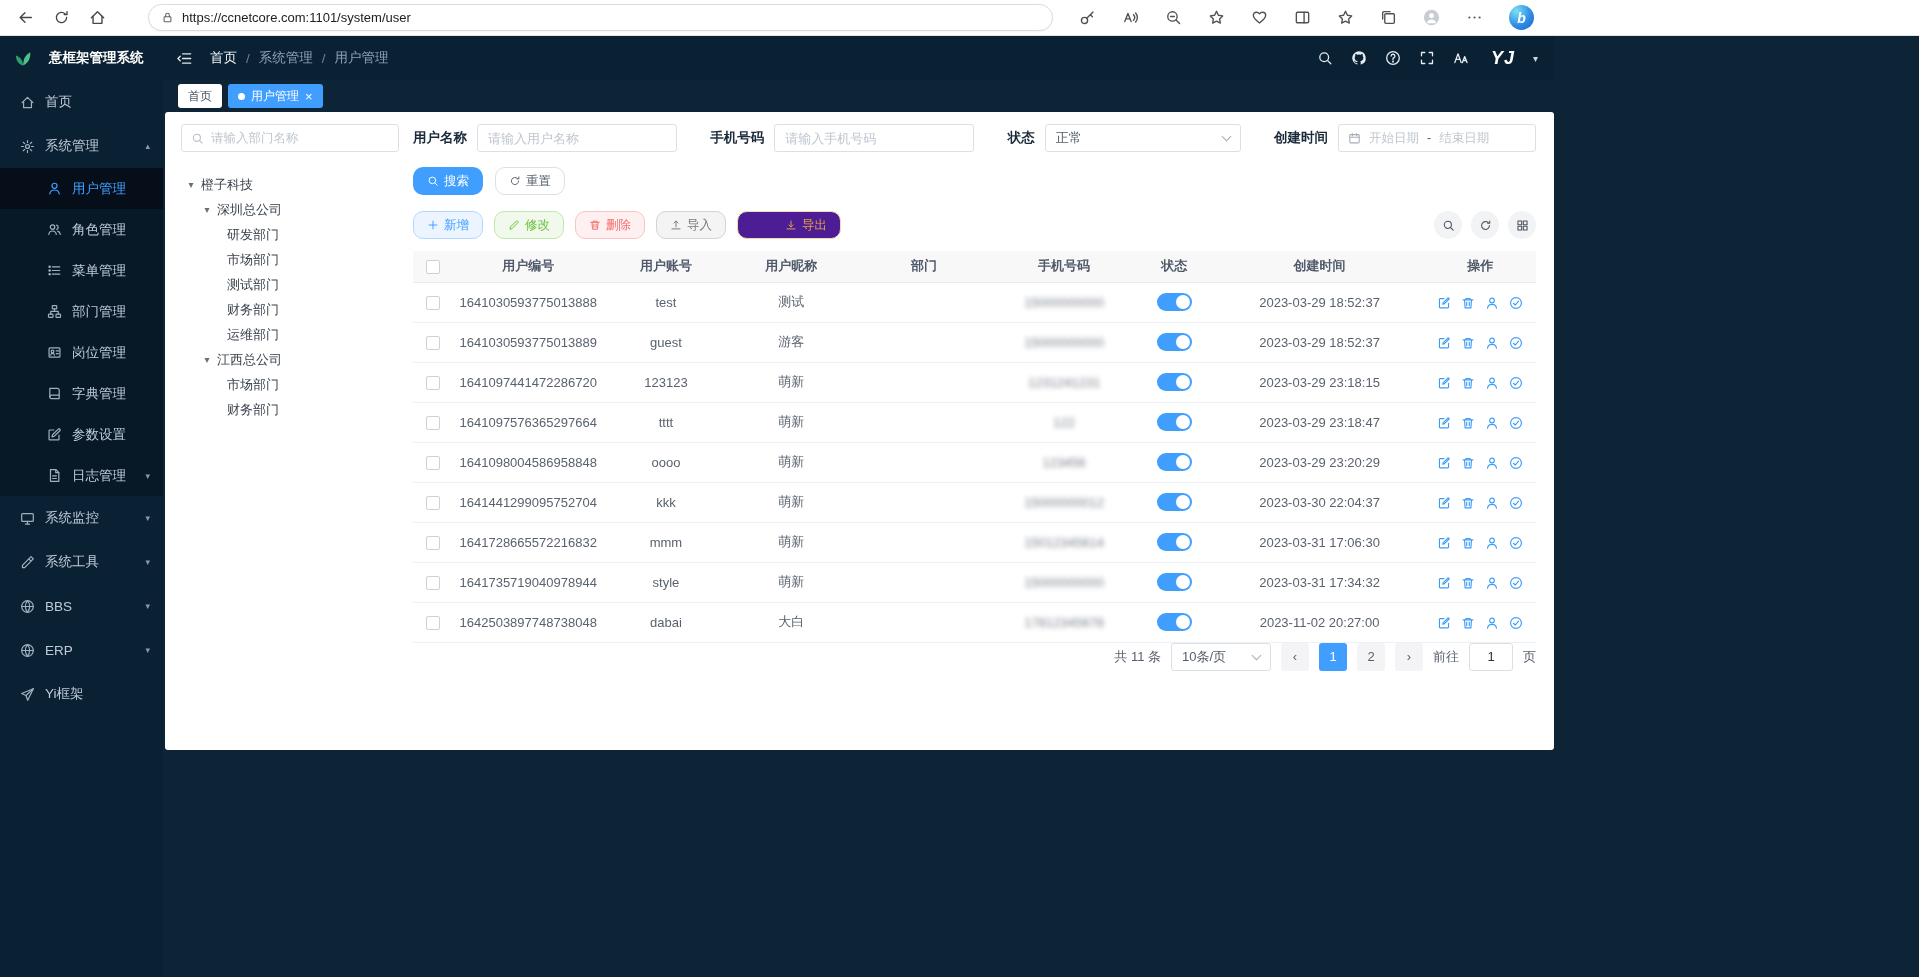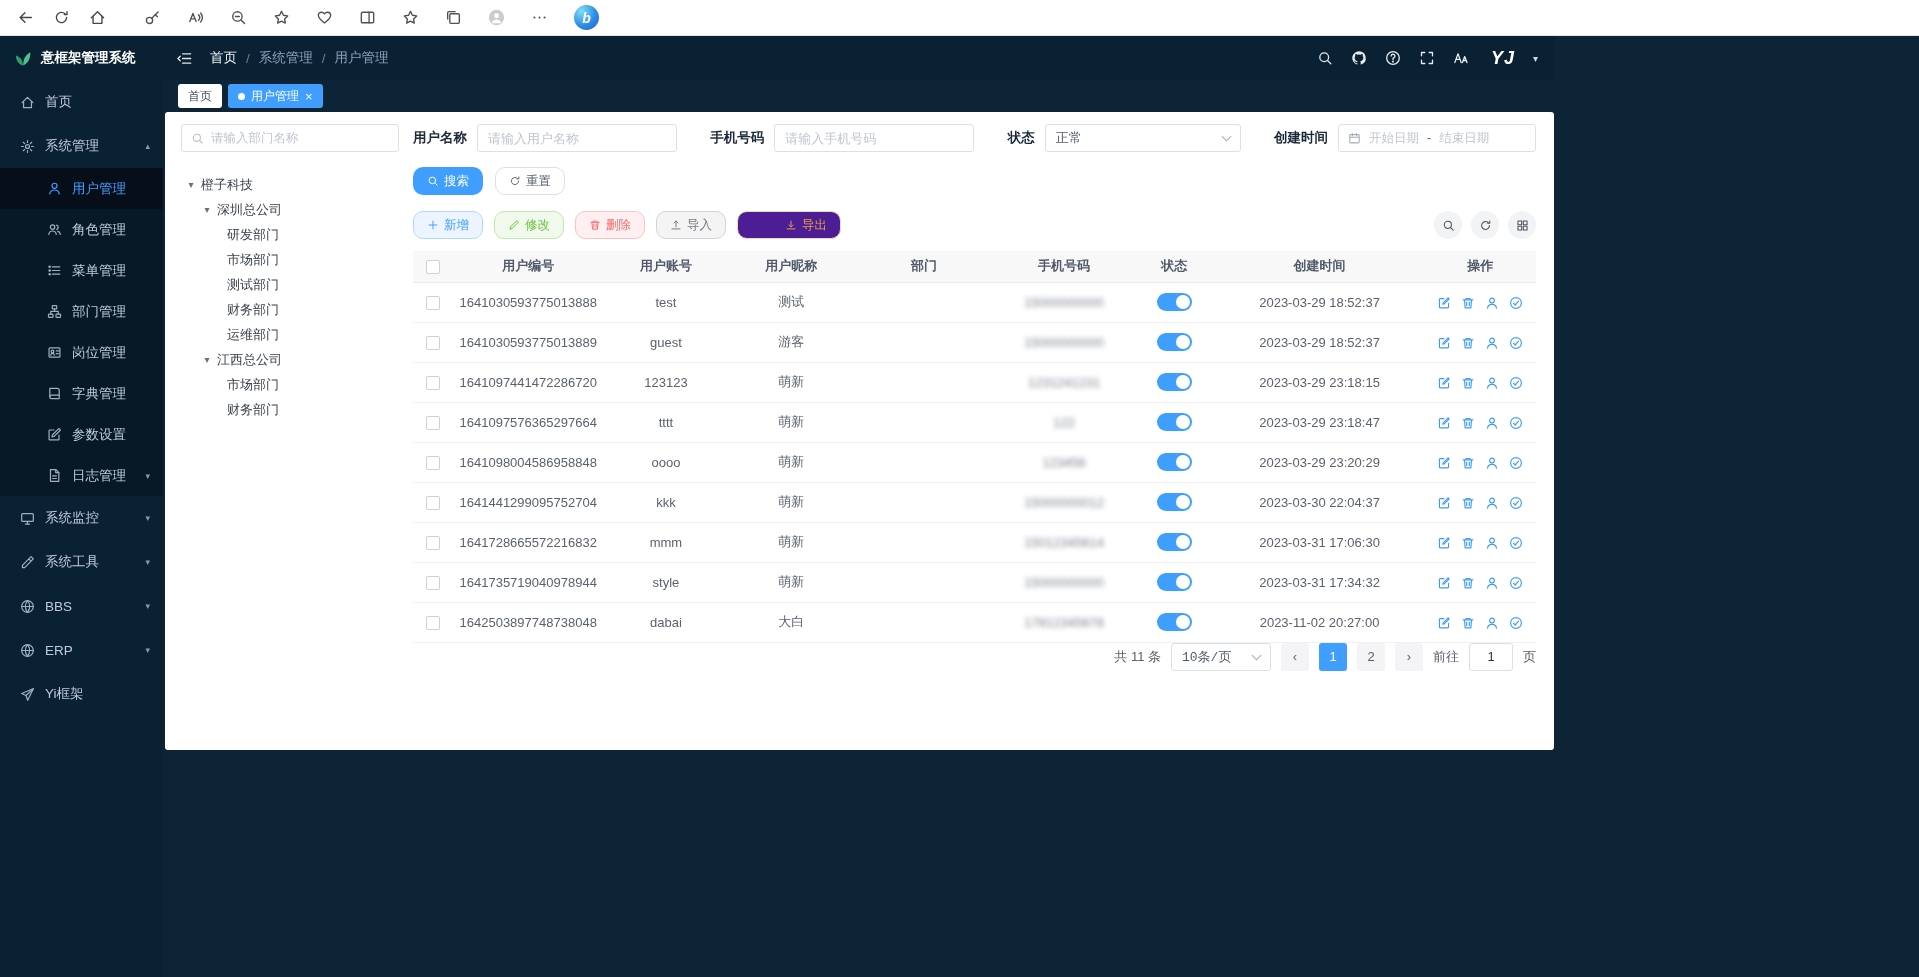--- a/index.html
+++ b/index.html
@@ -14,21 +14,21 @@
   .url-bar{width:905px;height:27px;margin-left:30px;border:1px solid #d9dbde;border-radius:14px;background:#fff;box-shadow:0 1px 2px rgba(0,0,0,.05);display:flex;align-items:center;padding:0 12px;gap:8px;}
   .url-bar [data-icon]{width:13px;height:13px;color:#5f6368;}
   .u-text{font-size:13px;color:#202124;white-space:nowrap;}
   .b-right{display:flex;align-items:center;gap:26px;color:#4f5255;margin-left:26px;}
   .b-right [data-icon]{width:17px;height:17px;cursor:pointer;}
   .copilot{width:25px;height:25px;border-radius:50%;background:radial-gradient(circle at 30% 25%,#7be0f3,#2f8de4 55%,#1c5fd4);color:#fff;font-weight:bold;font-style:italic;font-size:14px;display:flex;align-items:center;justify-content:center;cursor:pointer;}
 
   
   .app{display:flex;height:941px;}
   .sidebar{width:163px;flex-shrink:0;background:#0a2133;}
-  .logo-row{height:44px;display:flex;align-items:center;padding-left:13px;gap:8px;}
+  .logo-row{height:44px;display:flex;align-items:center;padding-left:13px;gap:16px;}
   .logo-row [data-icon]{width:20px;height:20px;}
   .logo-title{color:#fff;font-size:13.5px;font-weight:bold;white-space:nowrap;}
   .menu-item{height:44px;display:flex;align-items:center;padding-left:20px;font-size:13.5px;color:#bfcbd9;cursor:pointer;position:relative;}
   .menu-item .mi-icon{width:15px;height:15px;margin-right:10px;color:#9fb0c0;}
   .menu-item.lvl2{height:41px;background:#071827;padding-left:47px;}
   .menu-item.active{background:#050e19;color:#409eff;}
   .menu-item.active .mi-icon{color:#409eff;}
   .mi-caret{position:absolute;right:13px;font-size:9px;color:#8a99aa;}
 
   .main{flex:1;background:#0d2437;display:flex;flex-direction:column;min-width:0;}
@@ -63,21 +63,21 @@
   .tree-node.lvl1{padding-left:20px;}
   .tree-node.lvl2{padding-left:30px;}
   .tree-caret{width:12px;text-align:center;font-size:10px;color:#676f7a;}
 
   .right-col{flex:1;min-width:0;padding:12px 18px 0 2px;display:flex;flex-direction:column;}
   .filter-row{display:flex;align-items:center;justify-content:space-between;margin-bottom:15px;}
   .f-group{display:flex;align-items:center;gap:10px;}
   .f-group label{font-size:13.5px;font-weight:bold;color:#1b2a3a;white-space:nowrap;}
   .f-input{width:200px;height:28px;border:1px solid #dcdfe6;border-radius:3px;padding:0 10px;font-size:13px;color:#333;outline:none;}
   .f-input::placeholder{color:#bfc6d0;}
-  .select{width:196px;height:28px;border:1px solid #dcdfe6;border-radius:3px;background:#fff;display:flex;align-items:center;justify-content:space-between;padding:0 10px;font-size:13px;color:#545d6a;cursor:pointer;font-family:Liberation Mono, monospace;}
+  .select{width:196px;height:28px;border:1px solid #dcdfe6;border-radius:3px;background:#fff;display:flex;align-items:center;justify-content:space-between;padding:0 10px;font-size:13px;color:#545d6a;cursor:pointer;}
   .chev{width:7px;height:7px;border-right:1.4px solid #a7aeb8;border-bottom:1.4px solid #a7aeb8;transform:rotate(45deg);margin-top:-3px;}
   .daterange{width:198px;height:28px;border:1px solid #dcdfe6;border-radius:3px;background:#fff;display:flex;align-items:center;padding:0 9px;gap:8px;font-size:12.5px;color:#bfc6d0;cursor:pointer;white-space:nowrap;}
   .daterange [data-icon]{width:13px;height:13px;color:#a6adb8;}
   .daterange .dash{color:#59626f;}
 
   .btns-row{display:flex;gap:12px;margin-bottom:16px;}
   .btn{height:28px;display:inline-flex;align-items:center;gap:5px;padding:0 13px;border-radius:10px;font-size:12.5px;cursor:pointer;border:1px solid transparent;white-space:nowrap;}
   .btn [data-icon]{width:12px;height:12px;}
   .btn.primary{background:#409eff;color:#fff;}
   .btn.default{background:#fff;border-color:#dcdfe6;color:#59626f;}
@@ -127,20 +127,29 @@
       </span>
     </span>
   <span class="nav-ic">
       <span data-icon="home">
         <svg viewBox="0 0 16 16" fill="none" stroke="currentColor" stroke-width="1.3" stroke-linecap="round" stroke-linejoin="round">
           <path d="m2.2 8.2 5.8-5.7 5.8 5.7"></path>
           <path d="M3.8 7v6.5h8.4V7"></path>
         </svg>
       </span>
     </span>
+  <div class="url-bar">
+    <span data-icon="lock">
+        <svg viewBox="0 0 16 16" fill="none" stroke="currentColor" stroke-width="1.3" stroke-linecap="round" stroke-linejoin="round">
+          <rect x="3.8" y="7" width="8.4" height="6.3" rx="1"></rect>
+          <path d="M5.7 7V5.1a2.3 2.3 0 0 1 4.6 0V7"></path>
+        </svg>
+      </span>
+    <span class="u-text">https://ccnetcore.com:1101/system/user</span>
+  </div>
   <div class="b-right">
     <span data-icon="key">
         <svg viewBox="0 0 16 16" fill="none" stroke="currentColor" stroke-width="1.3" stroke-linecap="round" stroke-linejoin="round">
           <circle cx="5.2" cy="10.8" r="2.9"></circle>
           <path d="m7.3 8.7 5.9-5.9M10.7 5.3l1.9 1.9"></path>
         </svg>
       </span>
     <span data-icon="readaloud">
         <svg viewBox="0 0 16 16" fill="none" stroke="currentColor" stroke-width="1.3" stroke-linecap="round" stroke-linejoin="round">
           <path d="m2.6 11.8 3-7.6 3 7.6M3.6 9.3h4"></path>

